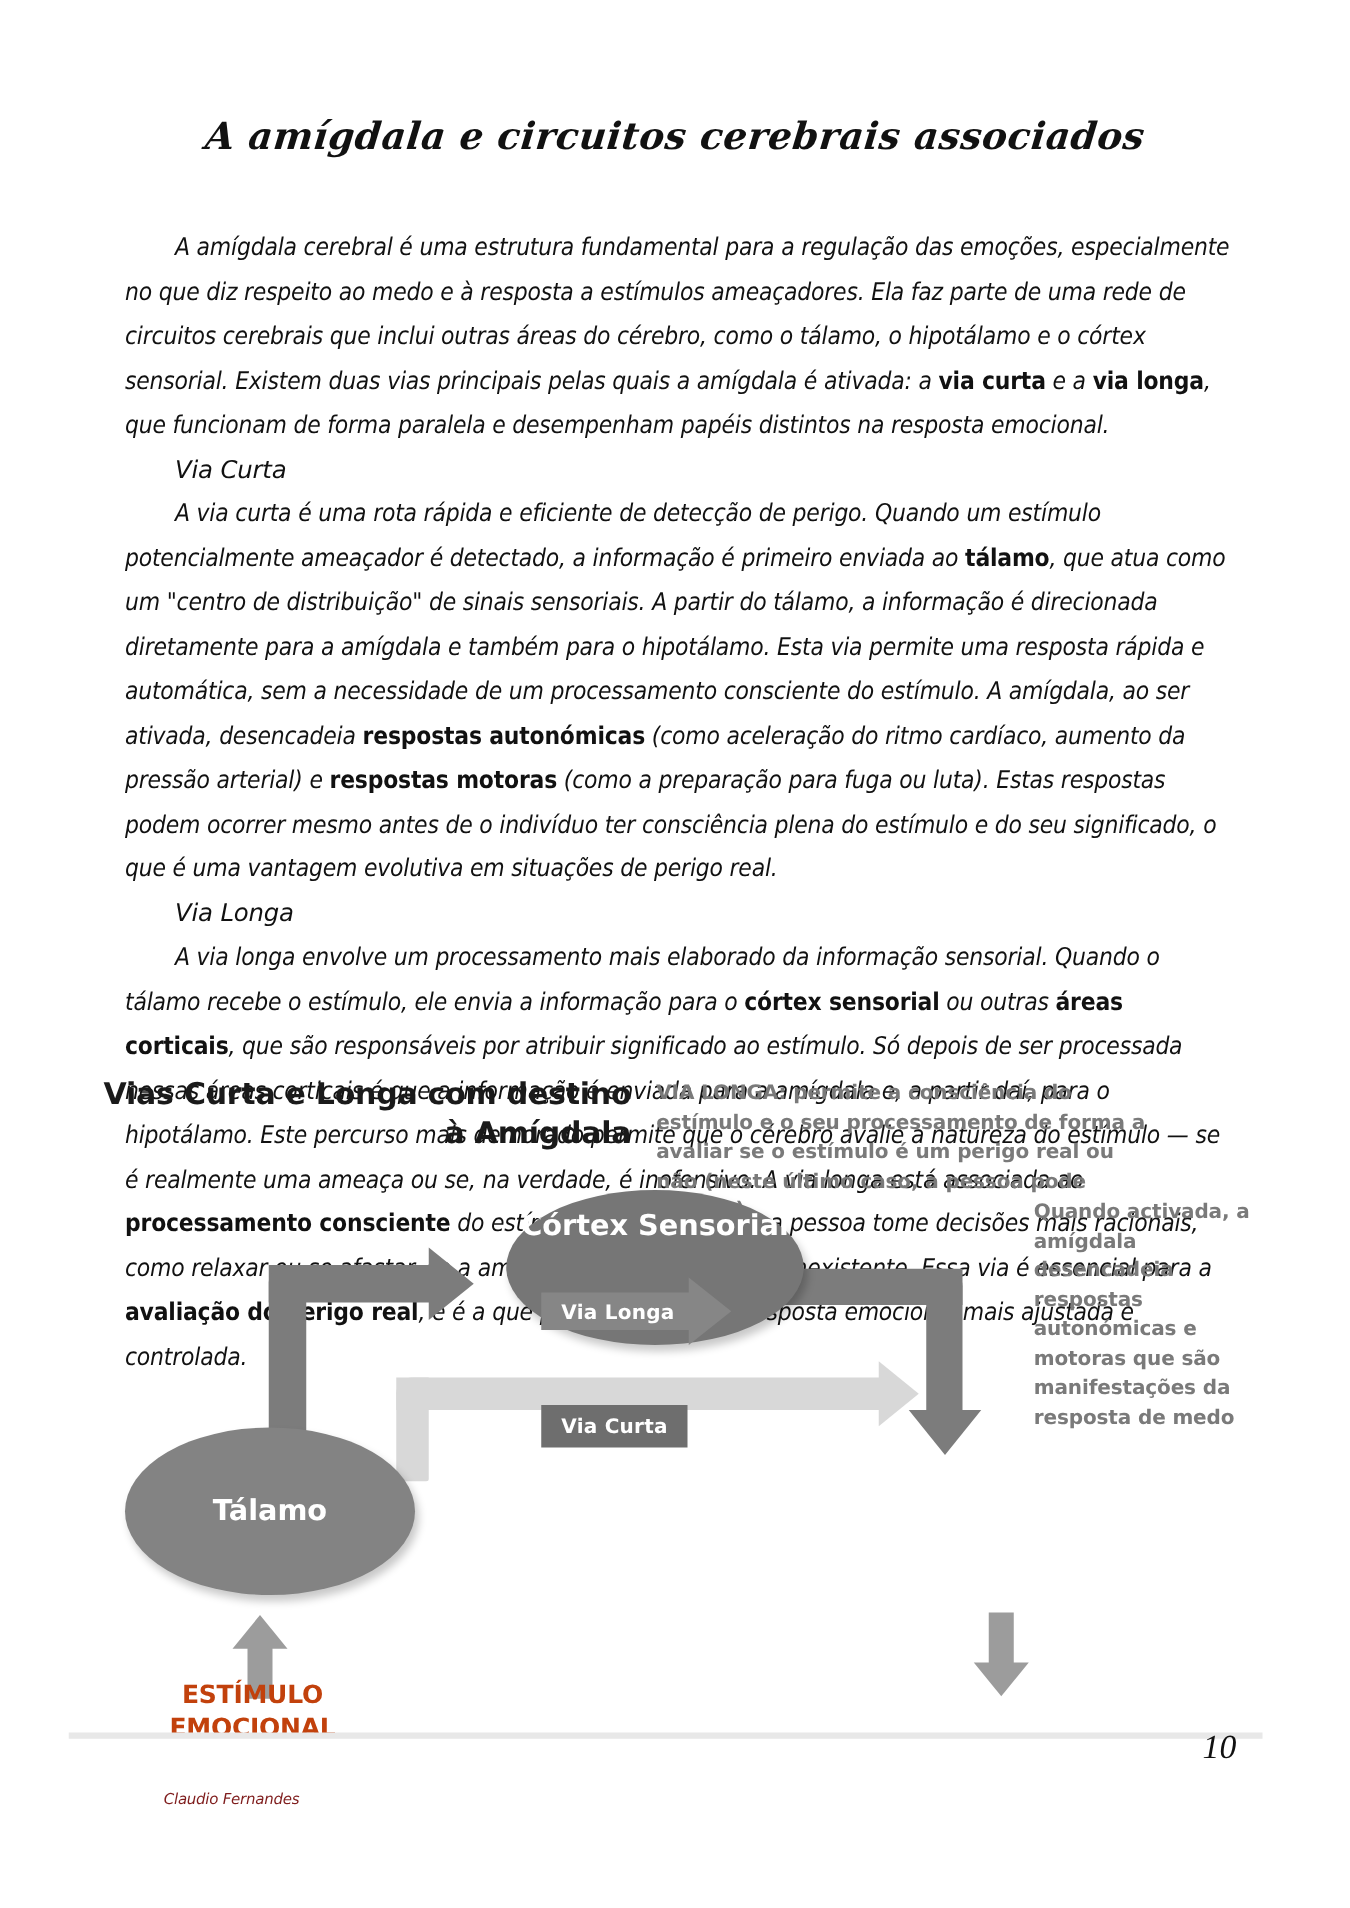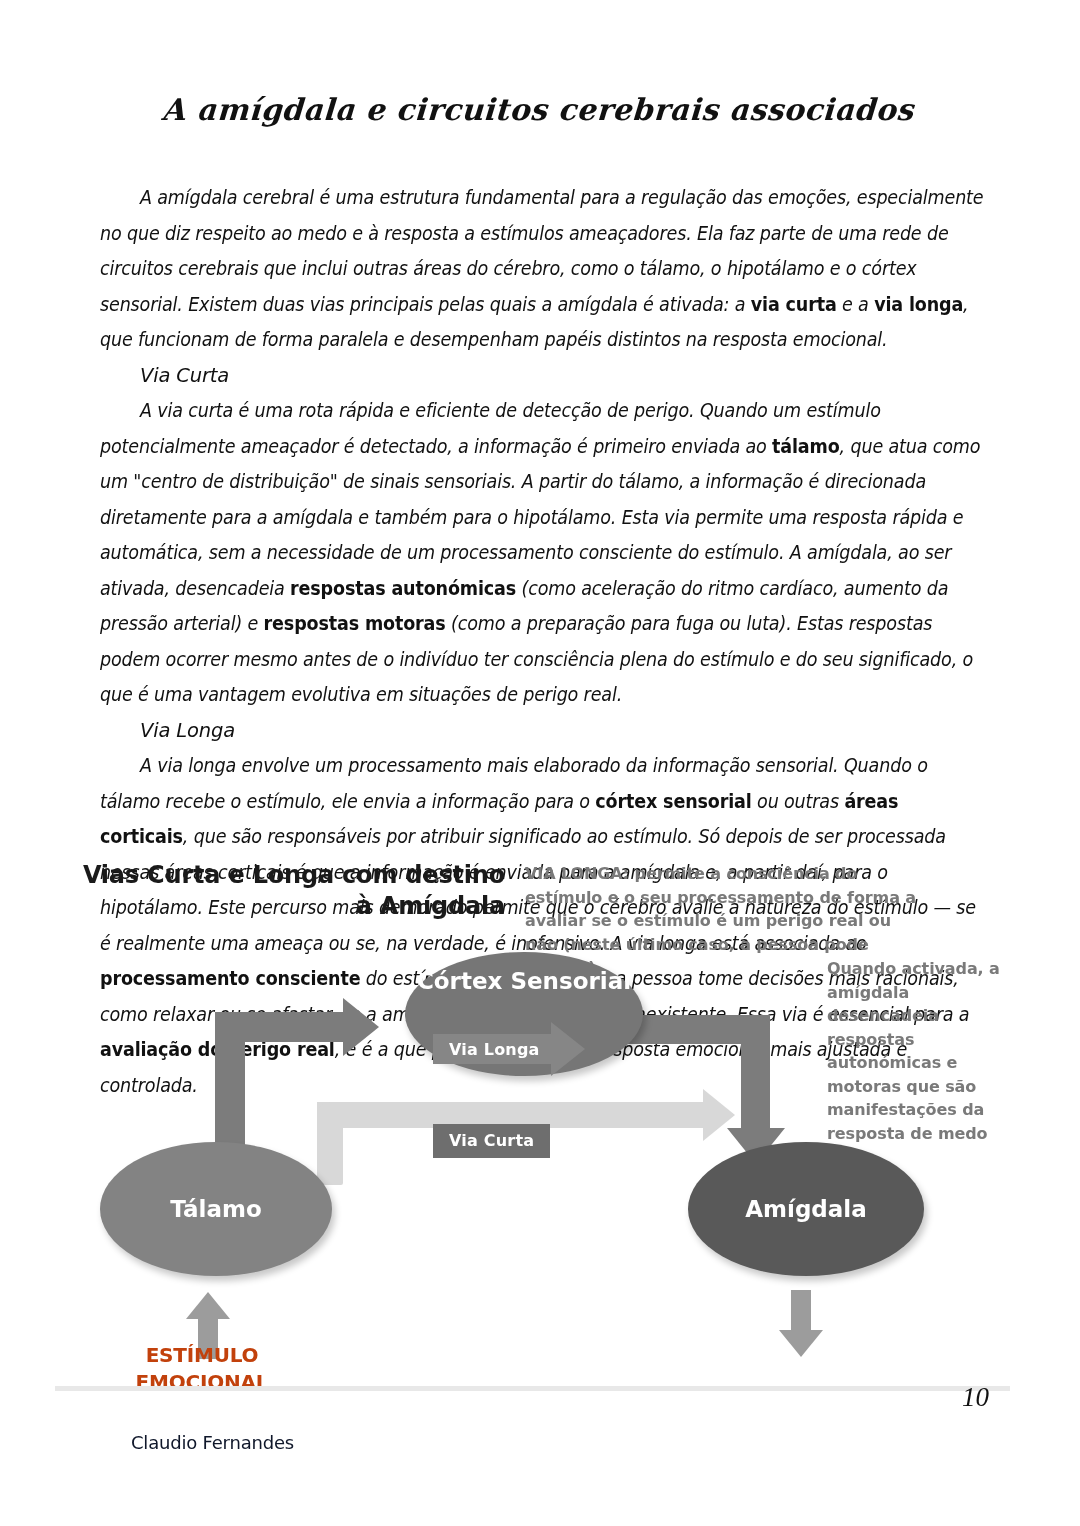--- a/index.html
+++ b/index.html
@@ -255,22 +255,23 @@
     left: 962px; top: 1382px;
     font-family: Liberation Serif, serif;
     font-style: italic;
     font-size: 27px;
     color: #111111;
   }
   .footer-name {
     position: absolute;
     left: 131px; top: 1432px;
     font-family: "DejaVu Sans", sans-serif;
-    font-size: 18px;
-    color: #0f172a;
+    font-style: italic;
+    font-size: 12px;
+    color: #7f1d1d;
     letter-spacing: -0.2px;
   }
 </style>
 </head>
 <body>
 
 <div class="page">
 
   <div class="doc-title">A amígdala e circuitos cerebrais associados</div>
 
@@ -302,21 +303,20 @@
     <div class="arw arw-long-a-v"></div>
     <div class="arw arw-long-a-h"></div>
     <div class="arw arw-long-a-head"></div>
 
     <div class="arw arw-long-b-h"></div>
     <div class="arw arw-long-b-v"></div>
     <div class="arw arw-long-b-head"></div>
 
     <div class="ellipse e-cortex">Córtex Sensorial</div>
     <div class="ellipse e-talamo">Tálamo</div>
-    <div class="ellipse e-amigdala">Amígdala</div>
 
     <div class="arw arw-inline-body"></div>
     <div class="arw arw-inline-head"></div>
     <div class="tag tag-longa">Via Longa</div>
     <div class="tag tag-curta">Via Curta</div>
 
     <div class="arw stim-arrow-stem"></div>
     <div class="arw stim-arrow-head"></div>
     <div class="caplabel cap-stim">ESTÍMULO EMOCIONAL</div>
 

